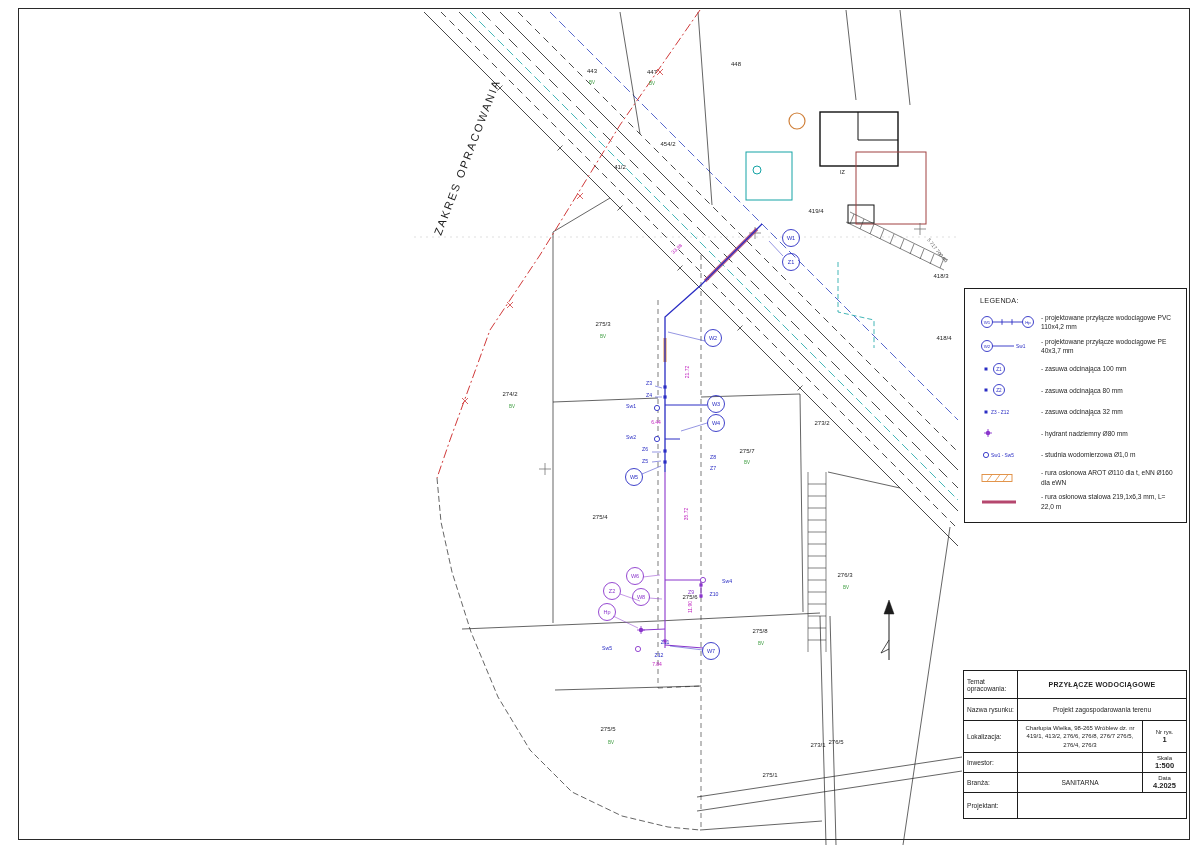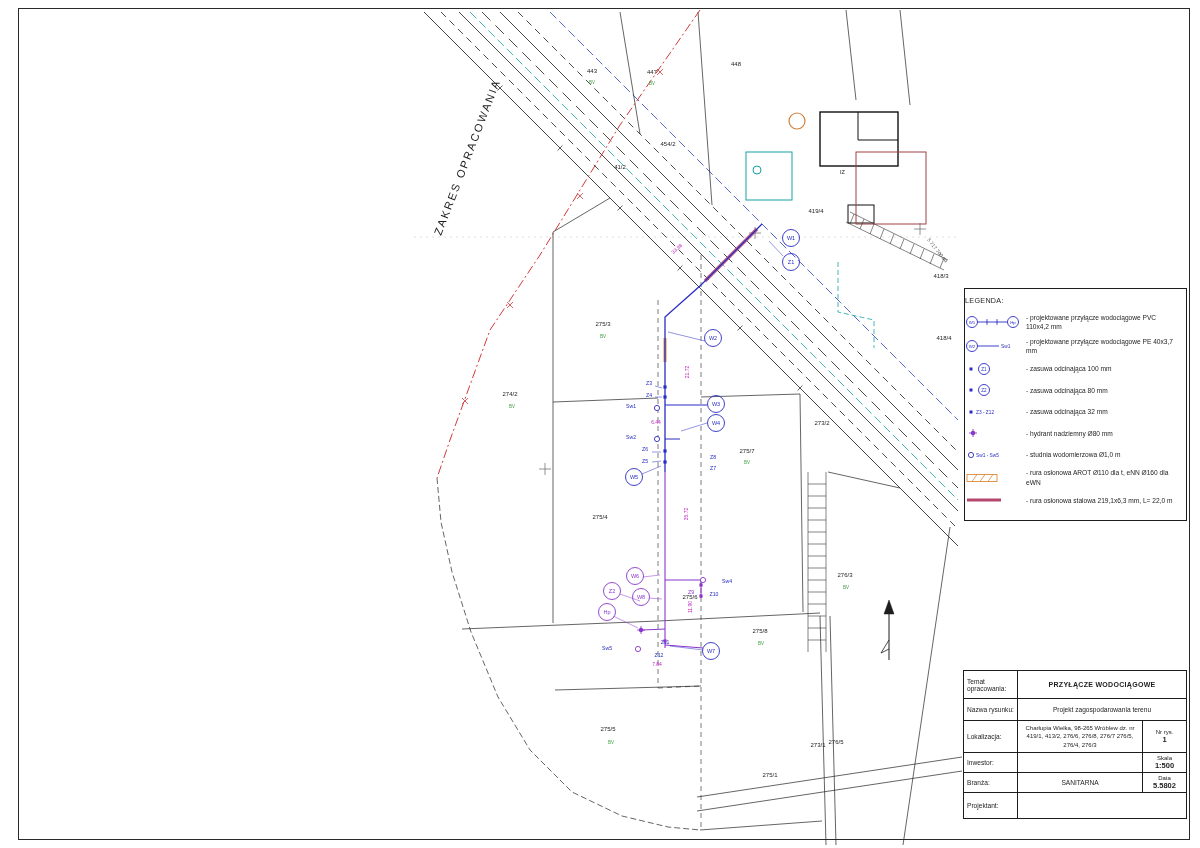--- a/index.html
+++ b/index.html
@@ -1,20 +1,20 @@
 <!DOCTYPE html>
 <html><head>
 <meta charset="utf-8">
 <style>
   *{margin:0;padding:0;box-sizing:border-box}
   html,body{width:1200px;height:848px}
   body{background:#fff;font-family:"Liberation Sans",sans-serif;position:relative;overflow:hidden;color:#1d1d1d}
   .frame{position:absolute;left:18px;top:8px;width:1172px;height:832px;border:1.3px solid #2a2a2a;pointer-events:none}
   #plan{position:absolute;left:0;top:0}
-  .legend{position:absolute;left:964px;top:288px;width:223px;min-height:232px;border:1px solid #1d1d1d;background:#fff;padding:7px 6px 6px 0;font-size:6.6px}
+  .legend{position:absolute;left:964px;top:288px;width:223px;min-height:232px;border:1px solid #1d1d1d;background:#fff;padding:7px 6px 6px 15px;font-size:6.6px}
   .legend-title{font-size:7.2px;margin-bottom:8px;letter-spacing:.3px}
   .legend-row{display:flex;align-items:center;gap:5px;margin-bottom:5.5px}
   .legend-sym{flex:0 0 56px;display:flex;justify-content:flex-start}
   .legend-text{flex:1;line-height:1.4}
   .tb{position:absolute;left:963px;top:670px;width:224px;border-collapse:collapse;background:#fff}
   .tb td{border:1px solid #1d1d1d;font-size:6.6px;padding:2px 3px;vertical-align:middle;background:#fff}
   .tb .lab{width:54px}
   .tb .val{text-align:center}
   .tb .bold{font-weight:bold;font-size:7px;letter-spacing:.3px}
   .tb .small{font-size:6px;text-align:center;line-height:1.35}
@@ -408,21 +408,21 @@
     <td class="side">
       <div class="side-lab">Skala</div>
       <div class="side-val">1:500</div>
     </td>
   </tr>
   <tr>
     <td class="lab">Branża:</td>
     <td class="val">SANITARNA</td>
     <td class="side">
       <div class="side-lab">Data</div>
-      <div class="side-val">5.5802</div>
+      <div class="side-val">4.2025</div>
     </td>
   </tr>
   <tr>
     <td class="lab">Projektant:</td>
     <td class="val" colspan="2"></td>
   </tr>
 </tbody>
   </table>
 
 <div class="frame"></div>

